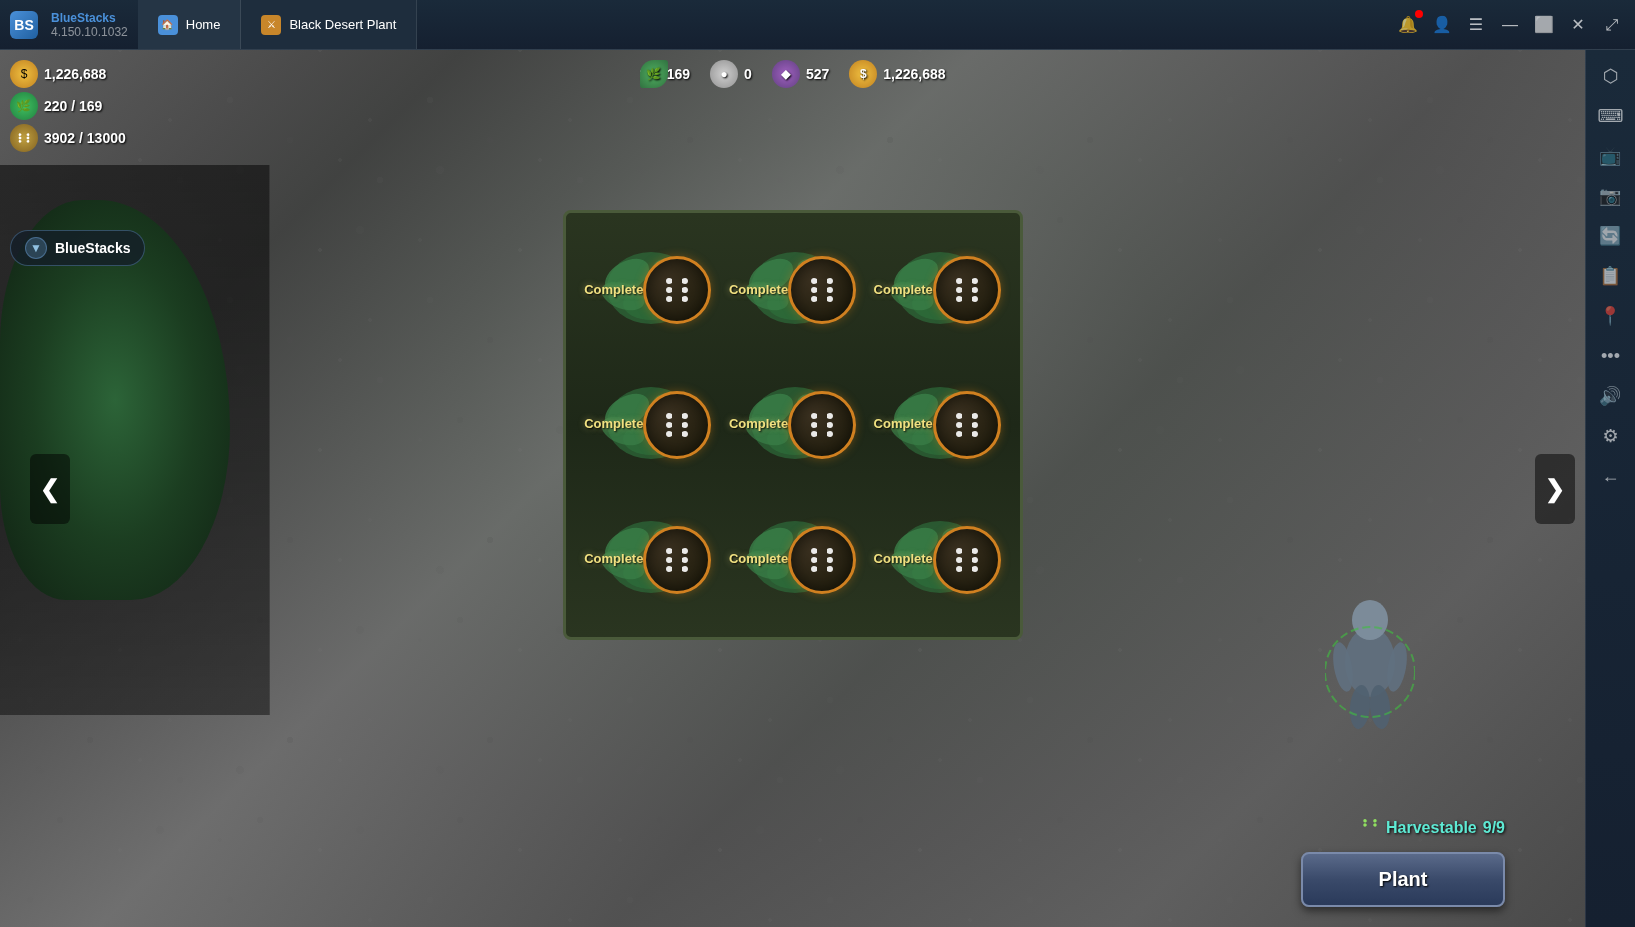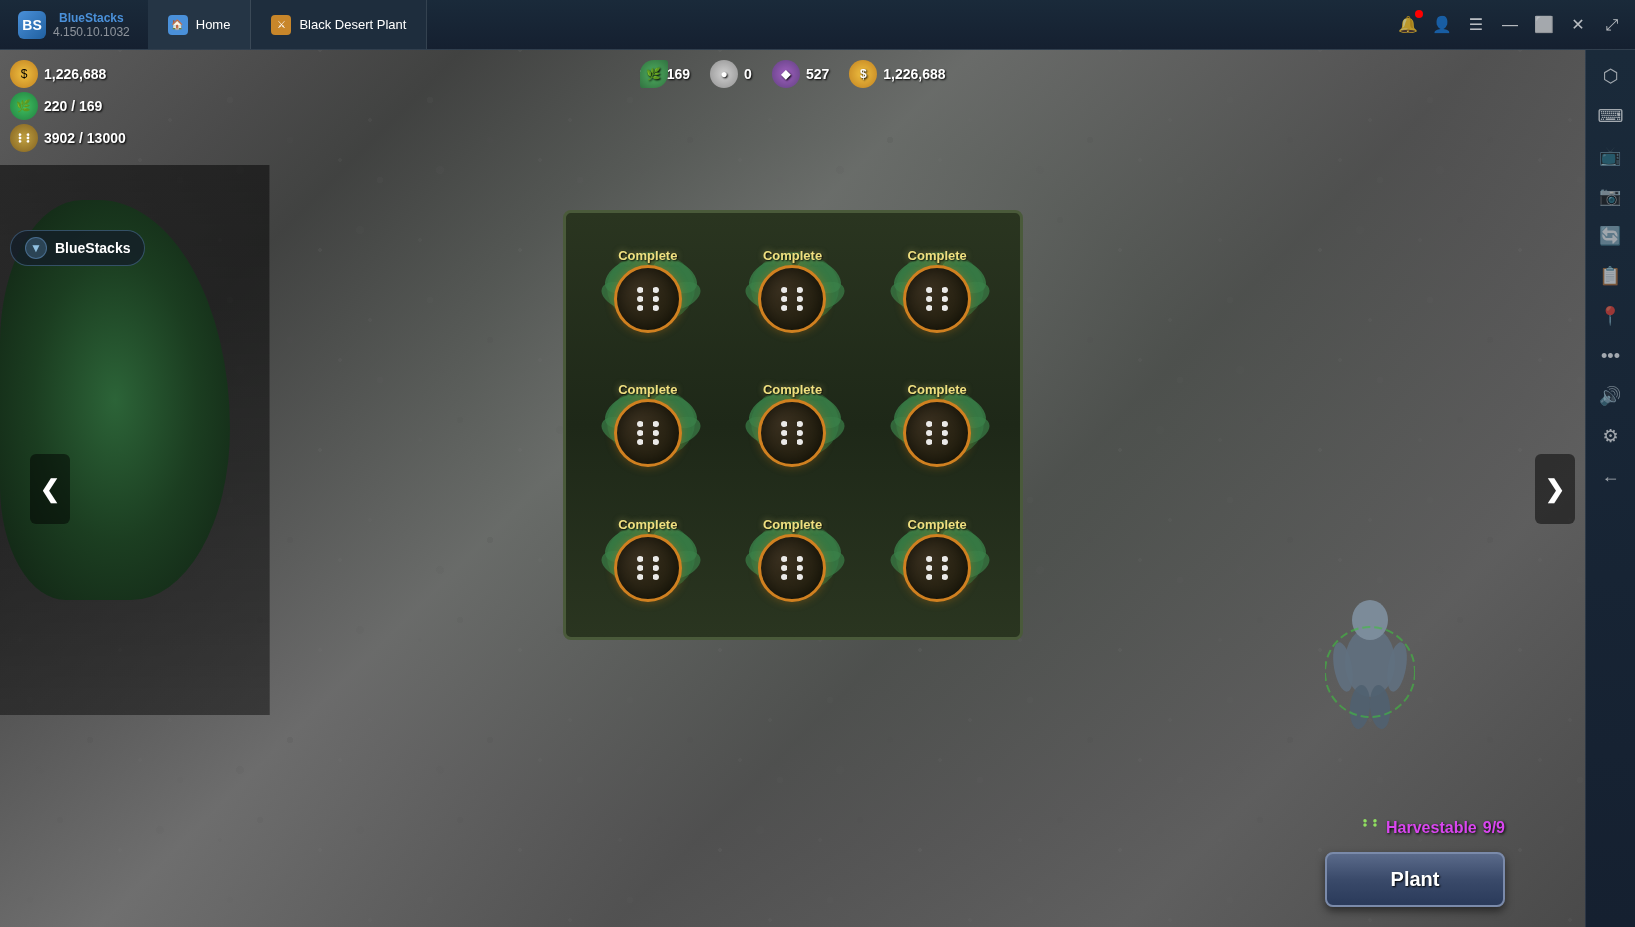--- a/index.html
+++ b/index.html
@@ -81,24 +81,23 @@
       background: linear-gradient(180deg, #1a2a3a 0%, #152030 100%);
       display: flex;
       align-items: center;
       z-index: 100;
       border-bottom: 1px solid rgba(255,255,255,0.1);
     }
 
     .topbar-logo {
       display: flex;
       align-items: center;
-      gap: 0;
-      padding: 0 18px;
+      gap: 6px;
+      padding: 0 10px;
       min-width: 120px;
-      text-align: center;
     }
 
     .logo-icon {
       width: 28px;
       height: 28px;
       background: linear-gradient(135deg, #4a90d9 0%, #2060a0 100%);
       border-radius: 6px;
       display: flex;
       align-items: center;
       justify-content: center;
@@ -371,21 +370,21 @@
       display: grid;
       grid-template-columns: repeat(3, 1fr);
       grid-template-rows: repeat(3, 1fr);
       gap: 0;
       padding: 10px;
     }
 
     .farm-cell {
       position: relative;
       display: flex;
-      flex-direction: column;
+      flex-direction: row;
       align-items: center;
       justify-content: center;
       cursor: pointer;
     }
 
     .plant-label {
       color: #f0e080;
       font-size: 13px;
       font-weight: bold;
       text-shadow: 1px 1px 2px black, 0 0 6px rgba(240,224,128,0.5);
@@ -423,38 +422,38 @@
       display: flex;
       flex-direction: column;
       align-items: flex-end;
       gap: 12px;
     }
 
     .harvestable-label {
       display: flex;
       align-items: center;
       gap: 6px;
-      color: #d946ef;
+      color: #5eead4;
       font-size: 16px;
       font-weight: bold;
       text-shadow: 1px 1px 3px black;
     }
 
     .harvest-icon {
       color: #90e060;
       font-size: 18px;
     }
 
     .action-buttons {
       display: flex;
       gap: 12px;
     }
 
     .plant-btn {
-      width: 180px;
+      width: 204px;
       height: 55px;
       background: linear-gradient(180deg, #5a6a8a 0%, #3a4a6a 50%, #2a3a5a 100%);
       border: 2px solid #7a8aaa;
       border-radius: 8px;
       color: white;
       font-size: 20px;
       font-weight: bold;
       cursor: pointer;
       text-align: center;
       line-height: 51px;

